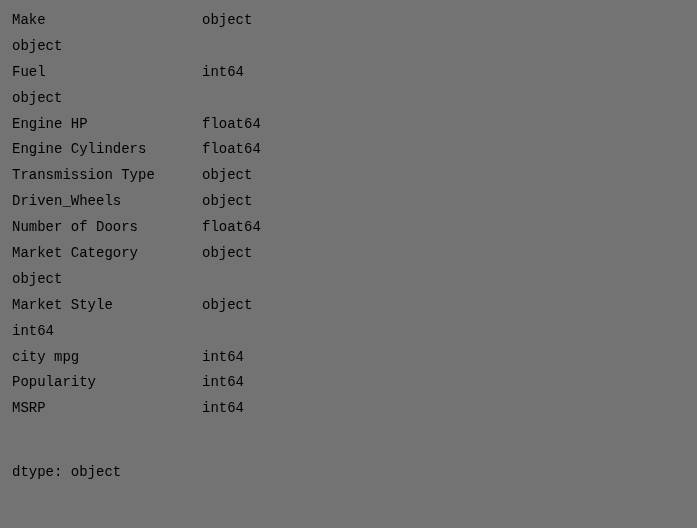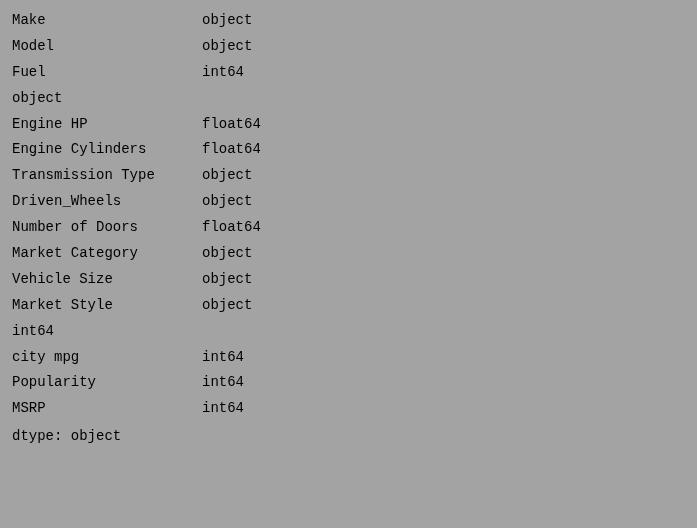--- a/index.html
+++ b/index.html
@@ -13,25 +13,26 @@
       height: 528px;
       background-color: #f0f0f0;
       font-family: 'Courier New', Courier, monospace;
       font-size: 14px;
       overflow: hidden;
     }
 
     .output-area {
       width: 100%;
       height: 100%;
-      background-color: #a3a3a3;
+      background-color: #737373;
       padding: 8px 12px;
       display: flex;
       flex-direction: column;
       justify-content: flex-start;
+      gap: 36px;
     }
 
     .data-row {
       display: flex;
       flex-direction: row;
       align-items: baseline;
       line-height: 1.85;
       color: #1a1a1a;
     }
 
@@ -58,21 +59,20 @@
 </head>
 <body>
 
 <div class="output-area">
   <div id="rows-container">
       <div class="data-row">
         <span class="field-name">Make</span>
         <span class="field-type">object</span>
       </div>
       <div class="data-row">
-        <span class="field-name">Model</span>
         <span class="field-type">object</span>
       </div>
       <div class="data-row">
         <span class="field-name">Fuel</span>
         <span class="field-type">int64</span>
       </div>
       <div class="data-row">
         <span class="field-type">object</span>
       </div>
       <div class="data-row">
@@ -93,21 +93,20 @@
       </div>
       <div class="data-row">
         <span class="field-name">Number of Doors</span>
         <span class="field-type">float64</span>
       </div>
       <div class="data-row">
         <span class="field-name">Market Category</span>
         <span class="field-type">object</span>
       </div>
       <div class="data-row">
-        <span class="field-name">Vehicle Size</span>
         <span class="field-type">object</span>
       </div>
       <div class="data-row">
         <span class="field-name">Market Style</span>
         <span class="field-type">object</span>
       </div>
       <div class="data-row">
         <span class="field-type">int64</span>
       </div>
       <div class="data-row">

